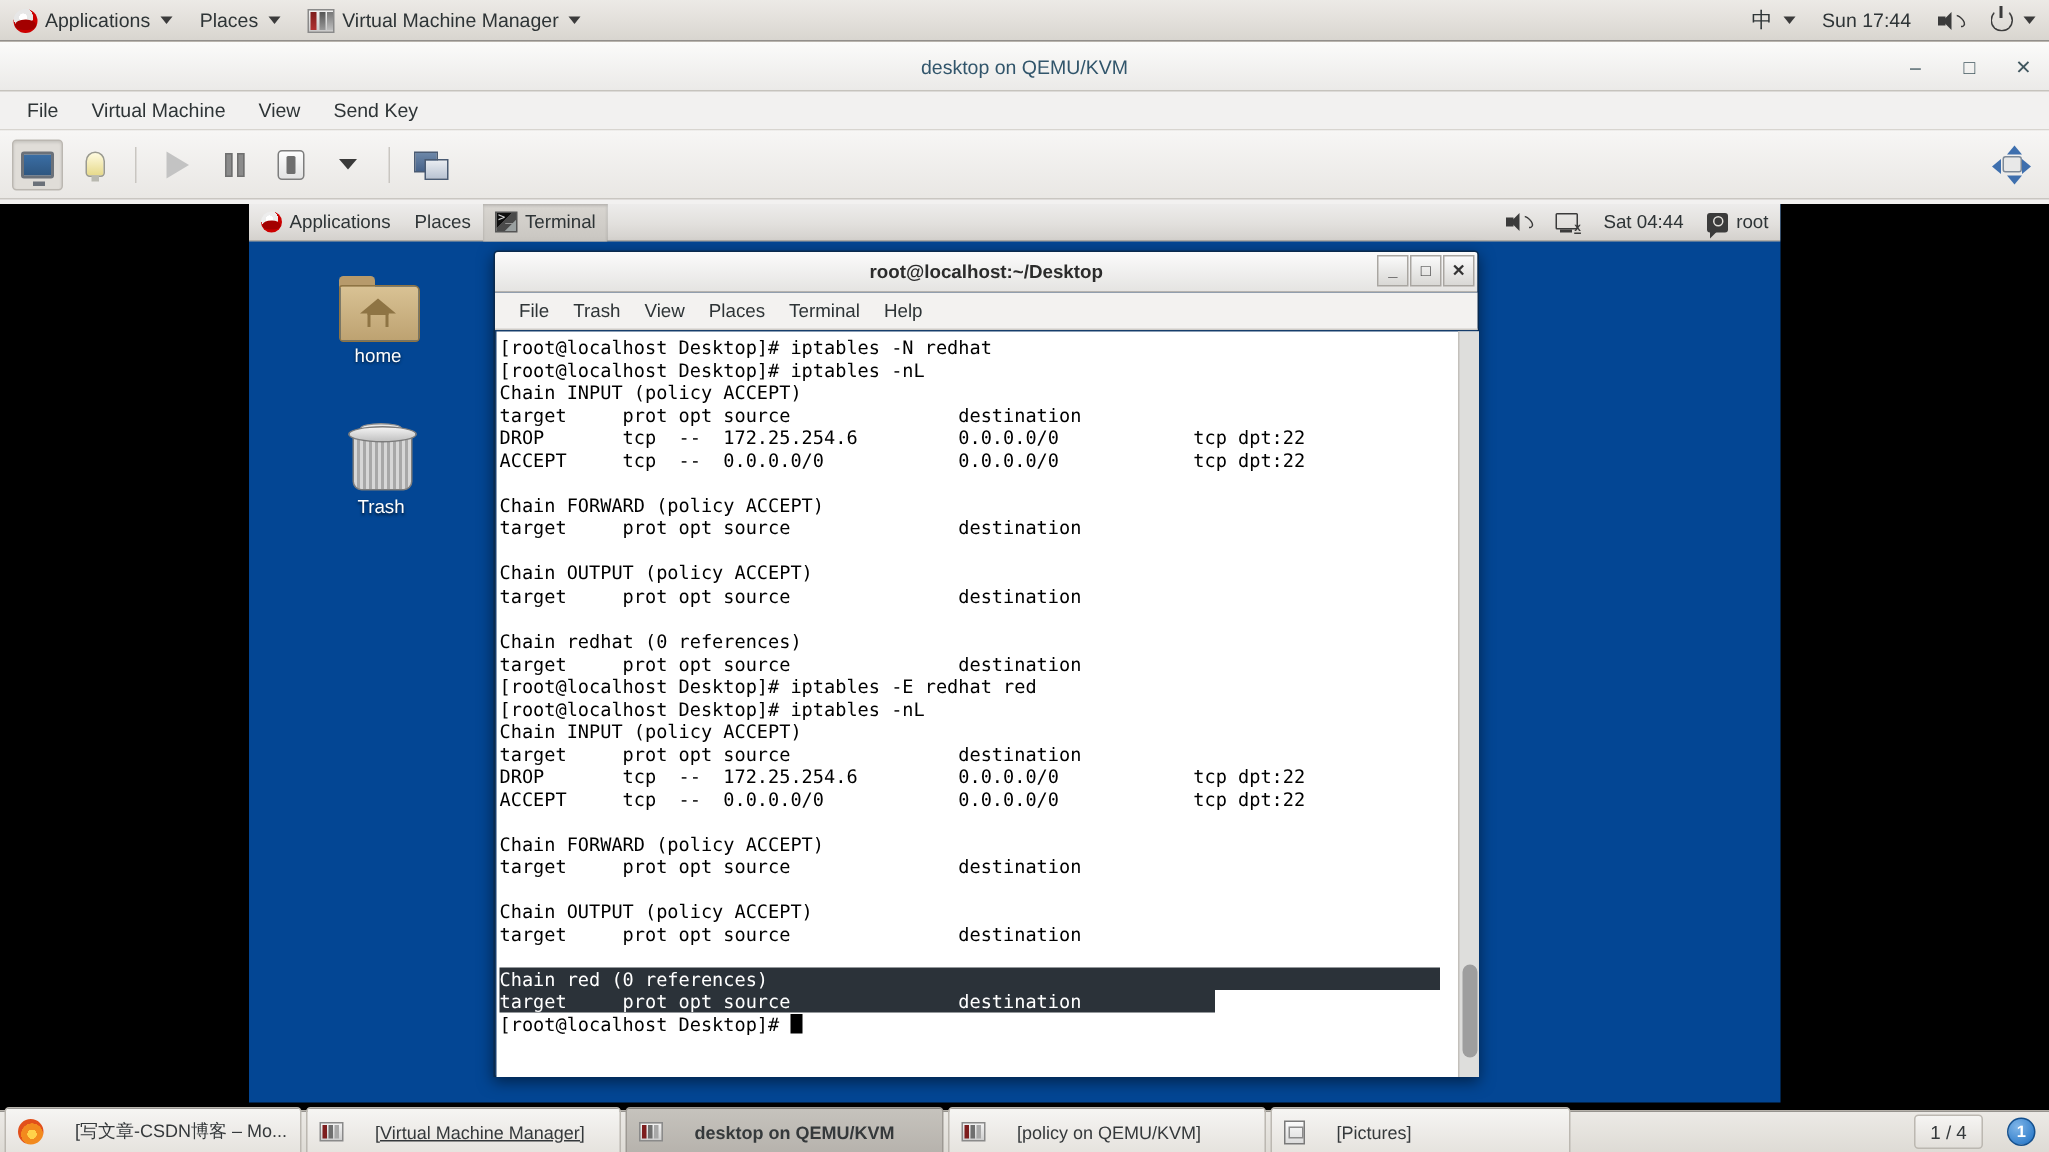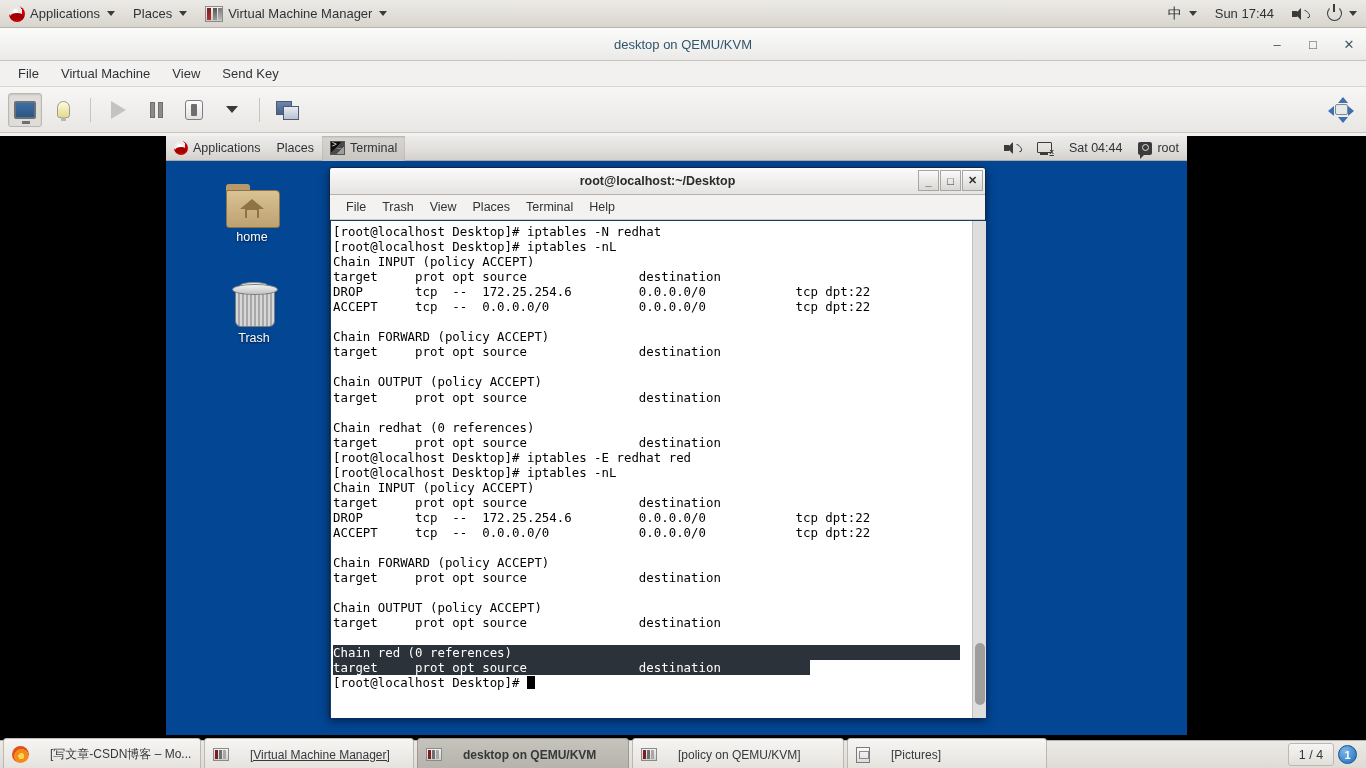--- a/index.html
+++ b/index.html
@@ -188,21 +188,21 @@
   .taskbar{position:absolute;left:0;top:740px;width:1366px;height:28px;
     background:linear-gradient(to bottom,#eceae6,#dedbd5);border-top:1px solid #b5b1aa;
     display:flex;align-items:center;padding:0 3px;gap:3px;font-size:12px;color:#35393b;}
   .task{height:23px;display:flex;align-items:center;gap:21px;padding:16px 8px;
     background:linear-gradient(to bottom,#f6f5f3,#e4e1dc);border:1px solid #bcb8b1;border-radius:3px;
     white-space:nowrap;overflow:hidden;}
   .task.a{background:linear-gradient(to bottom,#c6c3bd,#b5b1ab);border-color:#9d9993;font-weight:bold;}
   .task .lbl{overflow:hidden;text-overflow:ellipsis;}
   .t1{width:198px;} .t2{width:210px;text-decoration:underline;} .t3{width:212px;} .t4{width:212px;}
   .t5{width:212px;} .t6{width:200px;}
-  .tb-right{margin-left:auto;display:flex;align-items:center;gap:4px;padding-right:6px;text-align:right;}
+  .tb-right{margin-left:auto;display:flex;align-items:center;gap:16px;padding-right:6px;text-align:right;}
   .pager{height:23px;min-width:46px;display:flex;align-items:center;justify-content:center;
     background:linear-gradient(to bottom,#f6f5f3,#e2dfda);border:1px solid #bcb8b1;border-radius:3px;
     font-size:12.5px;padding:0 8px;}
   .notif{width:19px;height:19px;border-radius:50%;
     background:radial-gradient(circle at 35% 30%,#7fb5e8,#1b6ec2);border:1px solid #15508d;
     color:#fff;font-size:11px;font-weight:bold;display:flex;align-items:center;justify-content:center;}
   .ffico{width:17px;height:17px;border-radius:50%;
     background:radial-gradient(circle at 55% 60%,#ffd24a 0 22%,#f28a1e 23% 52%,#e2501b 53% 78%,#2a5fa8 79% 100%);}
   .vmmico-s{width:16px;height:13px;position:relative;display:inline-block;
     background:linear-gradient(to bottom,#f2f2f2,#cfcfcf);border:1px solid #8a8a8a;}

